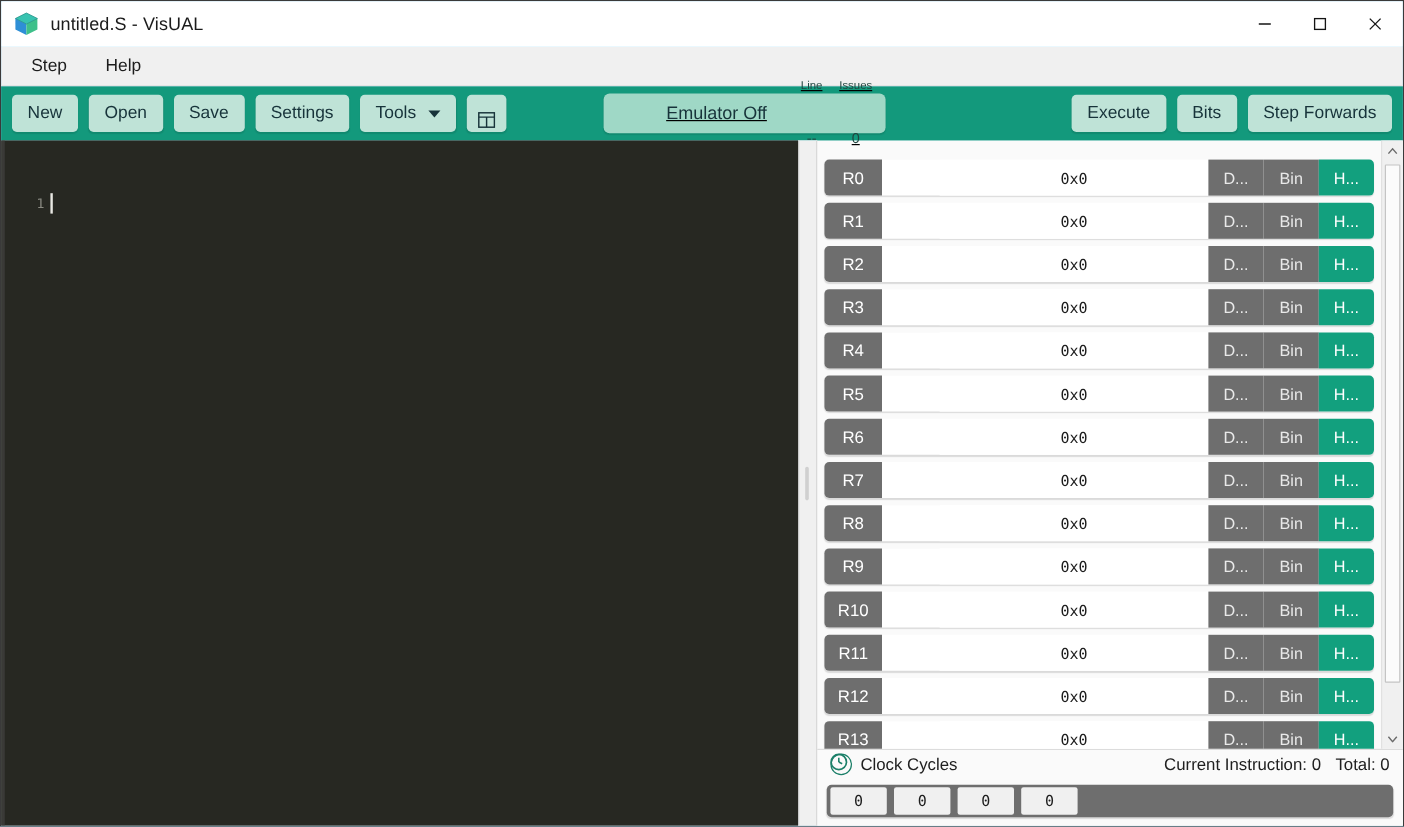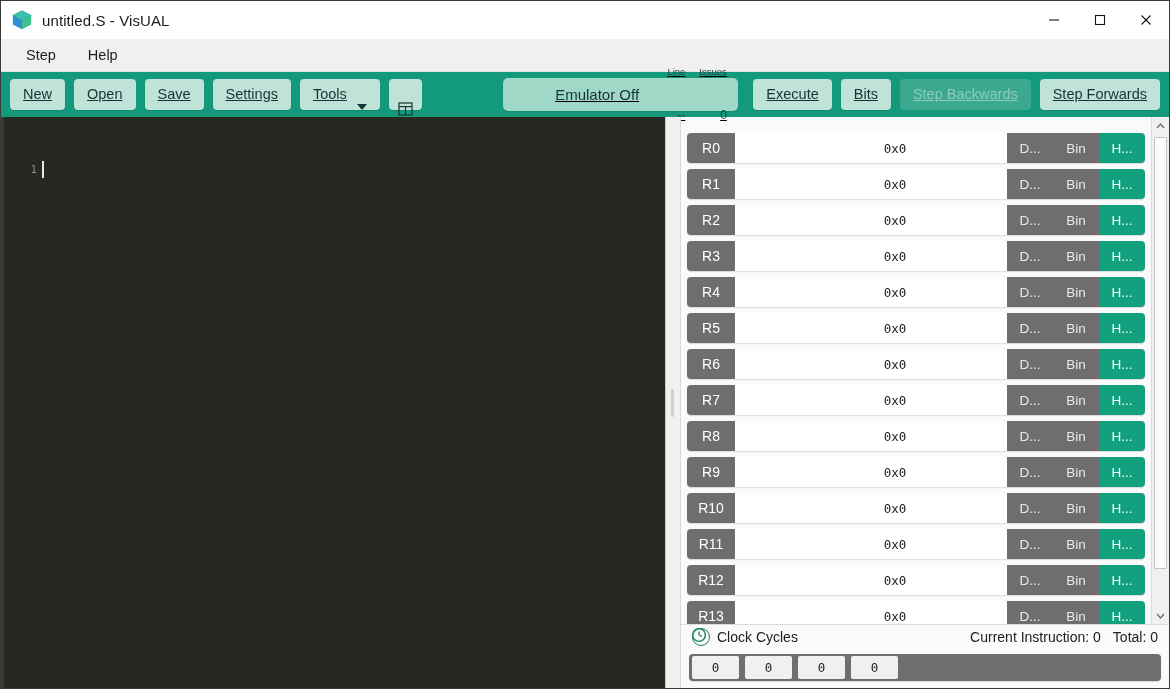--- a/index.html
+++ b/index.html
@@ -47,23 +47,22 @@
     display:flex;align-items:center;padding:0 9px;gap:0;
     position:relative;
   }
   .tb-btn{
     background:#bfe3d7;color:#17333a;
     border:none;border-radius:4px;
     height:31px;padding:0 13px;
     font-family:"Liberation Sans", sans-serif;
     font-size:14.5px;line-height:31px;
     margin-right:9px;white-space:nowrap;
-    display:inline-flex;align-items:flex-end;gap:8px;
+    display:inline-flex;align-items:center;gap:8px;
     box-shadow:0 1px 1px rgba(0,0,0,.10);
-    text-decoration:underline;
   }
   .tb-btn.icon-only{padding:0 9px;}
   .caret{
     width:0;height:0;display:inline-block;
     border-left:5px solid transparent;border-right:5px solid transparent;
     border-top:6px solid #17333a;margin-left:2px;
   }
   .panel-icon{display:inline-block;width:15px;height:14px;position:relative;}
 
   
@@ -75,21 +74,21 @@
     display:flex;align-items:center;position:relative;
     box-shadow:0 1px 1px rgba(0,0,0,.10);
   }
   .emu-label{
     flex:1;text-align:center;font-size:15px;color:#17333a;
     padding-left:24px;
   }
   .emu-stats{
     display:flex;gap:14px;padding-right:11px;
   }
-  .emu-stat{display:flex;flex-direction:column;align-items:flex-end;line-height:1.05;gap:32px;}
+  .emu-stat{display:flex;flex-direction:column;align-items:center;line-height:1.05;gap:32px;}
   .emu-stat .k{font-size:9.5px;color:#20453f;}
   .emu-stat .v{font-size:12px;color:#20453f;font-family:"Liberation Sans",sans-serif;}
 
   .tb-right{margin-left:auto;display:flex;align-items:center;}
   .tb-btn.disabled{
     background:#3aa98f;color:#8fc9ba;box-shadow:none;
   }
   .tb-btn.last{margin-right:0;}
 
   
@@ -288,23 +287,20 @@
         </div>
       </div>
     </div>
 
     <div class="tb-right">
       <button class="tb-btn">
           <span>Execute</span>
         </button>
       <button class="tb-btn">
           <span>Bits</span>
-        </button>
-      <button class="tb-btn disabled">
-          <span>Step Backwards</span>
         </button>
       <button class="tb-btn last">
           <span>Step Forwards</span>
         </button>
     </div>
   </div>
 
   <div class="body">
 
     <div class="editor-pane">

